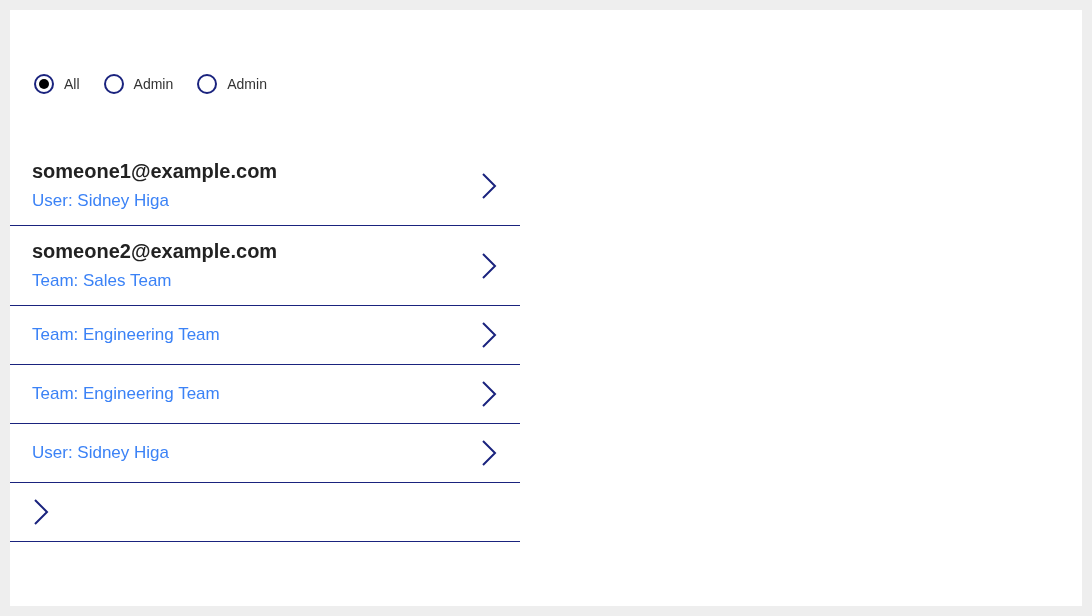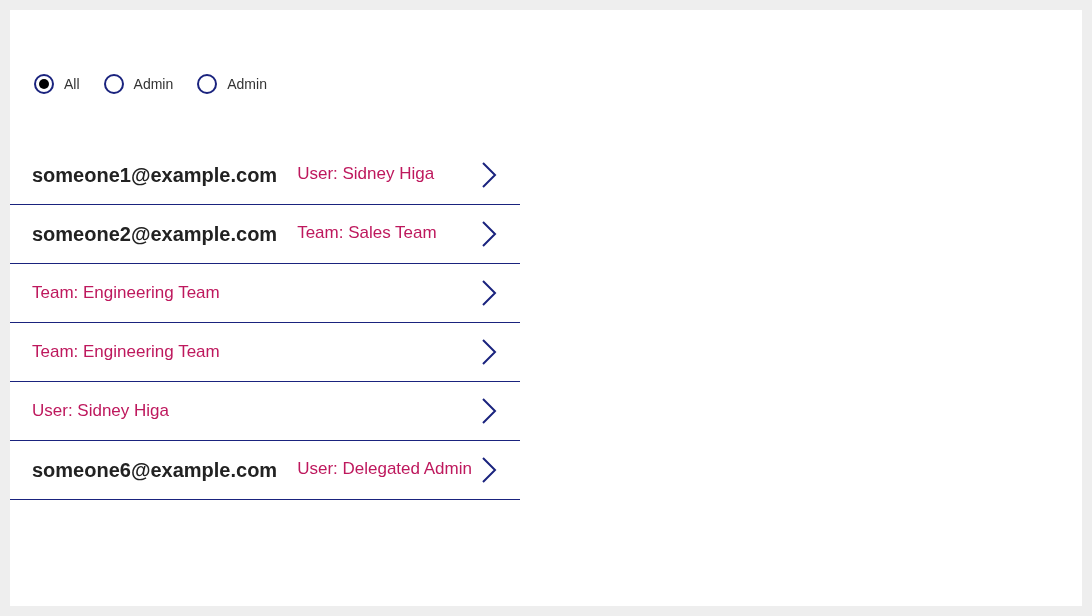--- a/index.html
+++ b/index.html
@@ -80,31 +80,31 @@
     .list-item {
       display: flex;
       align-items: center;
       justify-content: space-between;
       padding: 14px 22px 14px 22px;
       border-bottom: 1px solid #1a237e;
       cursor: pointer;
     }
     .list-item-text {
       display: flex;
-      flex-direction: row;
-      gap: 20px;
+      flex-direction: column;
+      gap: 8px;
     }
     .list-item-primary {
       font-size: 20px;
       font-weight: 600;
       color: #222222;
     }
     .list-item-secondary {
       font-size: 17px;
-      color: #be185d;
+      color: #3b82f6;
     }
     .chevron {
       flex-shrink: 0;
     }
     .chevron svg {
       display: block;
     }
   </style>
 </head>
 <body>
@@ -179,24 +179,20 @@
         <span class="list-item-secondary">User: Sidney Higa</span>
       </div>
       <span class="chevron">
         <svg width="18" height="30" viewBox="0 0 18 30">
             <polyline points="3,3 15,15 3,27" fill="none" stroke="#1a237e" stroke-width="2"></polyline>
           </svg>
       </span>
     </div>
 
     <div class="list-item">
-      <div class="list-item-text">
-        <span class="list-item-primary">someone6@example.com</span>
-        <span class="list-item-secondary">User: Delegated Admin</span>
-      </div>
       <span class="chevron">
         <svg width="18" height="30" viewBox="0 0 18 30">
             <polyline points="3,3 15,15 3,27" fill="none" stroke="#1a237e" stroke-width="2"></polyline>
           </svg>
       </span>
     </div>
 
   </div>
 
 </div>

